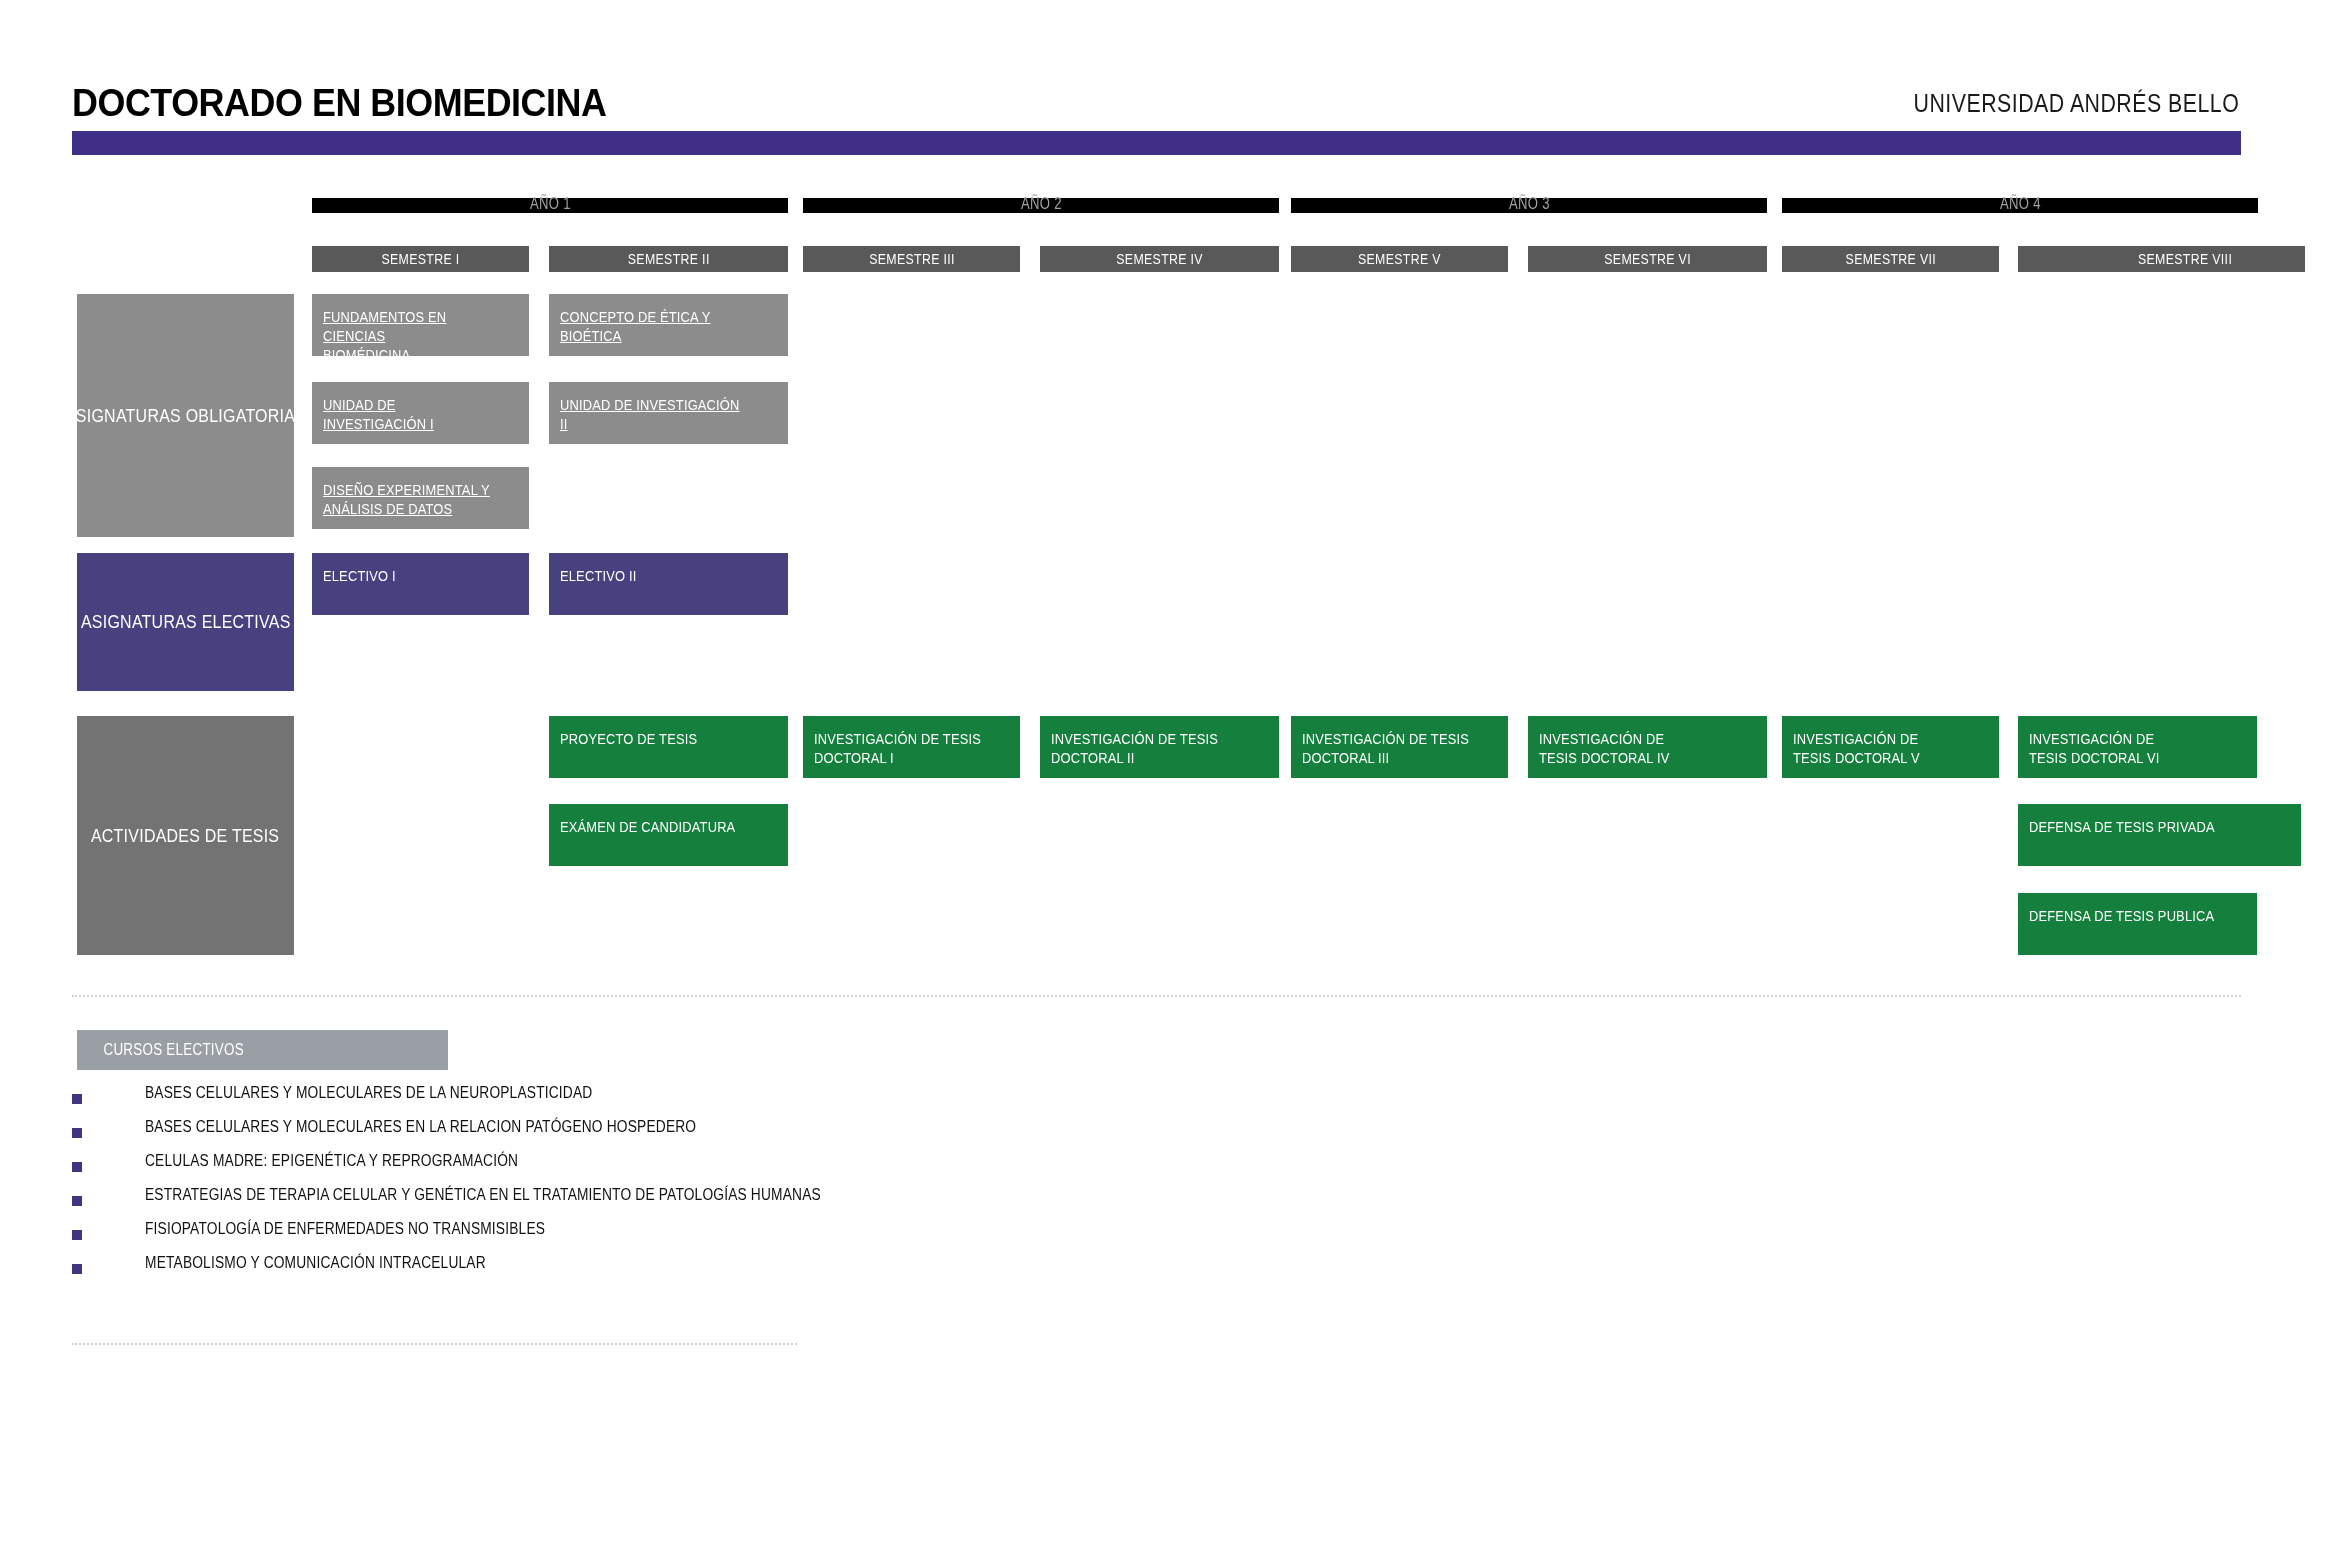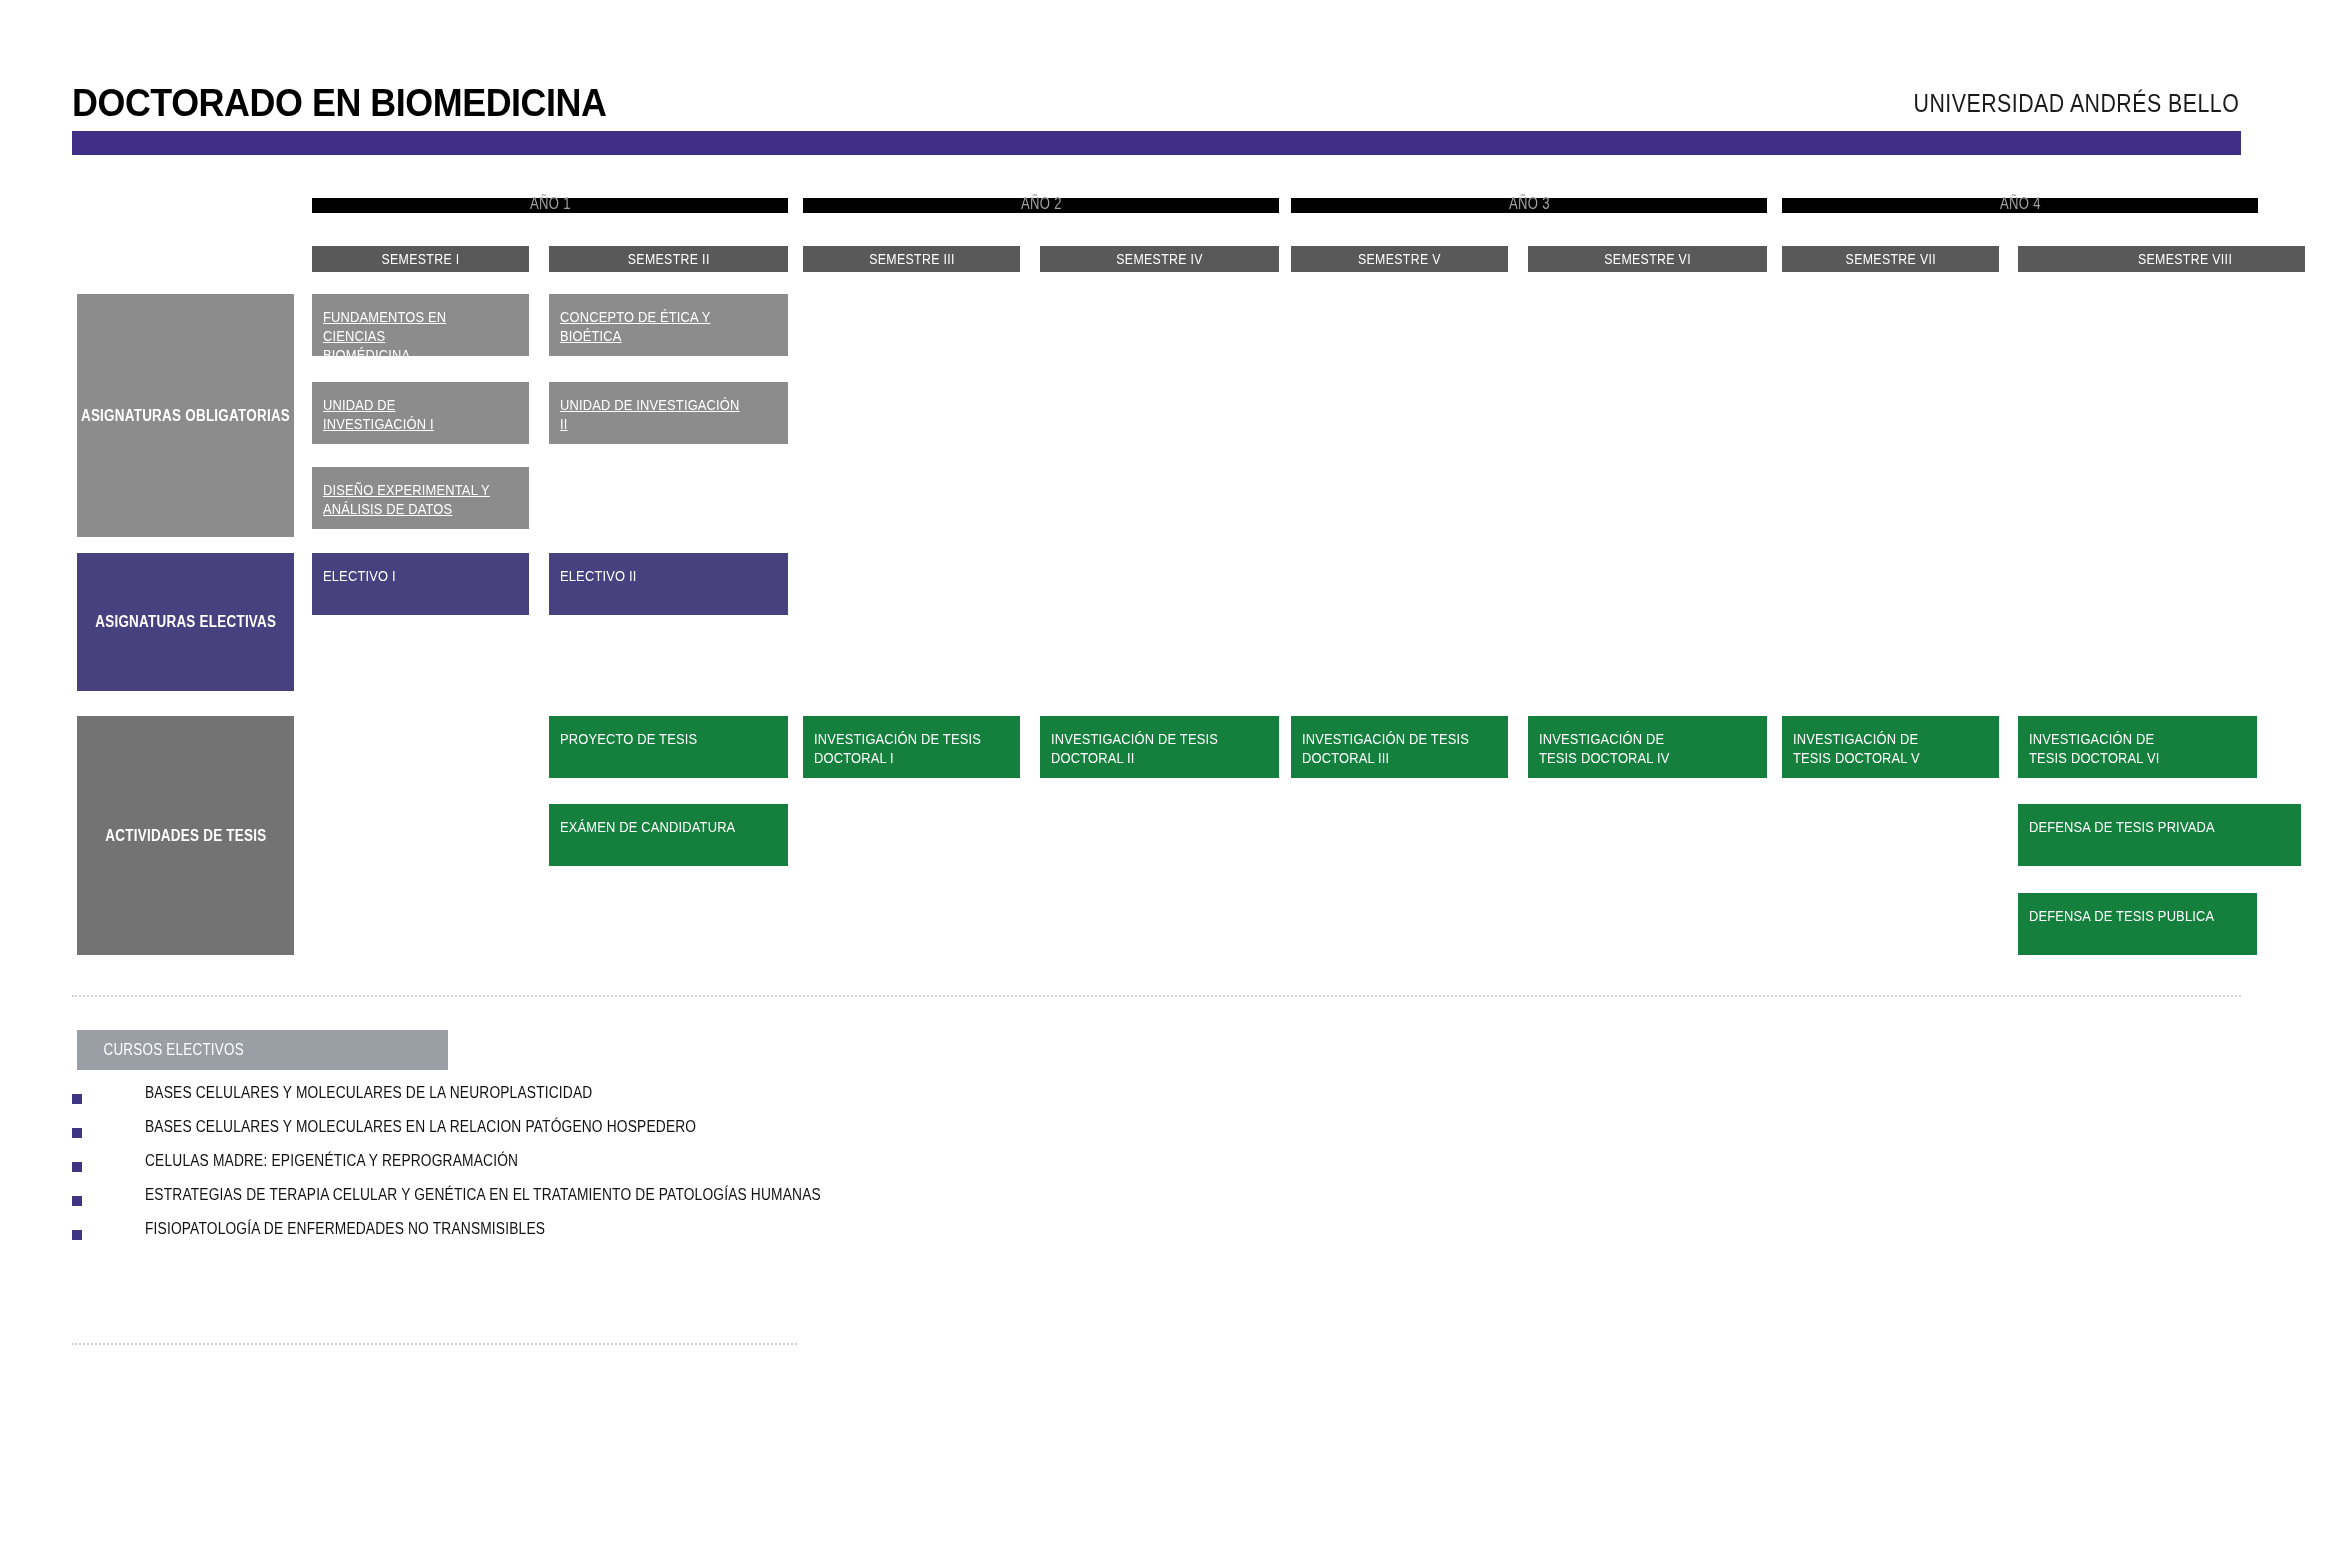--- a/index.html
+++ b/index.html
@@ -48,23 +48,22 @@
     background:#595959;color:#ffffff;
     display:flex;align-items:center;justify-content:center;
     font-size:14.7px;letter-spacing:0.4px;
   }
   .sembar span{transform:scaleX(0.84);display:inline-block;white-space:nowrap;}
 
   
   .rowlabel{
     position:absolute;left:77px;width:217px;
     display:flex;align-items:center;justify-content:center;
-    color:#ffffff;font-size:16px;text-align:center;
+    color:#ffffff;font-size:19px;text-align:center;
     letter-spacing:0.3px;
-    font-weight:bold;
   }
   .rowlabel span{transform:scaleX(0.84);display:inline-block;white-space:nowrap;}
   .rl-oblig{top:294px;height:243px;background:#8c8c8c;}
   .rl-elect{top:553px;height:138px;background:#474180;}
   .rl-tesis{top:716px;height:239px;background:#737373;}
 
   
   .card{
     position:absolute;
     color:#ffffff;
@@ -252,16 +251,20 @@
       <div class="elabel"><span>CELULAS MADRE: EPIGENÉTICA Y REPROGRAMACIÓN</span></div>
     </div>
     <div class="eitem">
       <div class="ebullet"></div>
       <div class="elabel"><span>ESTRATEGIAS DE TERAPIA CELULAR Y GENÉTICA EN EL TRATAMIENTO DE PATOLOGÍAS HUMANAS</span></div>
     </div>
     <div class="eitem">
       <div class="ebullet"></div>
       <div class="elabel"><span>FISIOPATOLOGÍA DE ENFERMEDADES NO TRANSMISIBLES</span></div>
     </div>
+    <div class="eitem">
+      <div class="ebullet"></div>
+      <div class="elabel"><span>METABOLISMO Y COMUNICACIÓN INTRACELULAR</span></div>
+    </div>
   </div>
 
 </div>
 
 
 </body></html>

